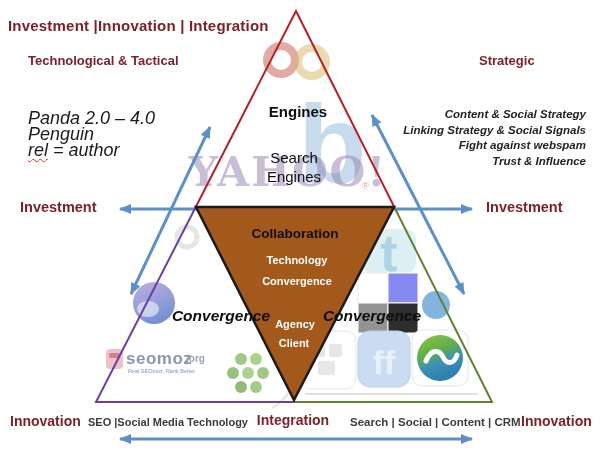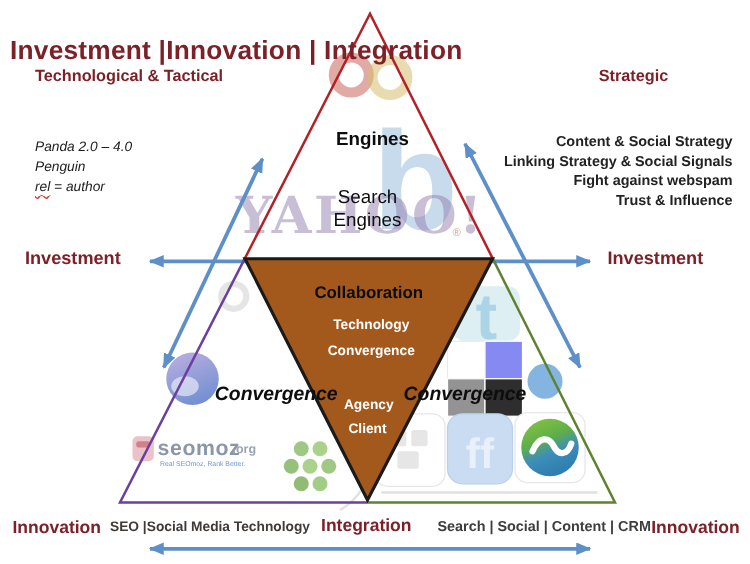--- a/index.html
+++ b/index.html
@@ -8,26 +8,26 @@
     --edge-green:#5E8230; --triangle-orange:#A4591C;
   }
   html,body{margin:0;padding:0;background:#fff;}
   #stage{
     position:relative;width:600px;height:451px;background:#ffffff;overflow:hidden;
     font-family:"Liberation Sans",sans-serif;
   }
   #diagram{position:absolute;left:0;top:0;}
   .lbl{position:absolute;white-space:nowrap;}
   .maroon{color:var(--maroon);font-weight:bold;}
-  .h-title{left:8px;top:17px;font-size:21px;letter-spacing:.2px;margin-top:12px;}
+  .h-title{left:8px;top:17px;font-size:15px;letter-spacing:.2px;}
   .h-left-sub{left:28px;top:53px;font-size:13px;}
   .h-right-sub{left:479px;top:53px;font-size:13px;}
-  .notes-left{left:28px;top:110px;font-size:11px;font-style:italic;color:var(--ink);line-height:16px;}
+  .notes-left{left:28px;top:110px;font-size:18px;font-style:italic;color:var(--ink);line-height:16px;}
   .wavy{text-decoration:underline;text-decoration-style:wavy;text-decoration-color:#d23b2f;text-decoration-thickness:1px;text-underline-offset:2px;}
-  .notes-right{right:14px;top:107px;font-size:11.5px;font-weight:bold;color:#222;text-align:right;line-height:15.5px;white-space:nowrap;}
+  .notes-right{right:14px;top:107px;font-size:11.5px;font-style:italic;font-weight:bold;color:#222;text-align:right;line-height:15.5px;white-space:nowrap;}
   .inv-left{left:20px;top:199px;font-size:14.5px;}
   .inv-right{left:486px;top:199px;font-size:14.5px;}
   .ctr{transform:translateX(-50%);text-align:center;}
   .t-change{left:298px;top:103px;font-size:15px;font-weight:bold;color:#0d0d0d;}
   .t-se{left:294px;top:148px;font-size:15px;font-weight:normal;color:#0d0d0d;line-height:19px;}
   .t-collab{left:295px;top:226px;font-size:13.5px;font-weight:bold;color:#0d0d0d;}
   .t-white{font-size:11px;font-weight:bold;color:var(--white-text);}
   .t-tech{left:297px;top:254px;}
   .t-meth{left:297px;top:275px;}
   .t-agency{left:295px;top:318px;}

